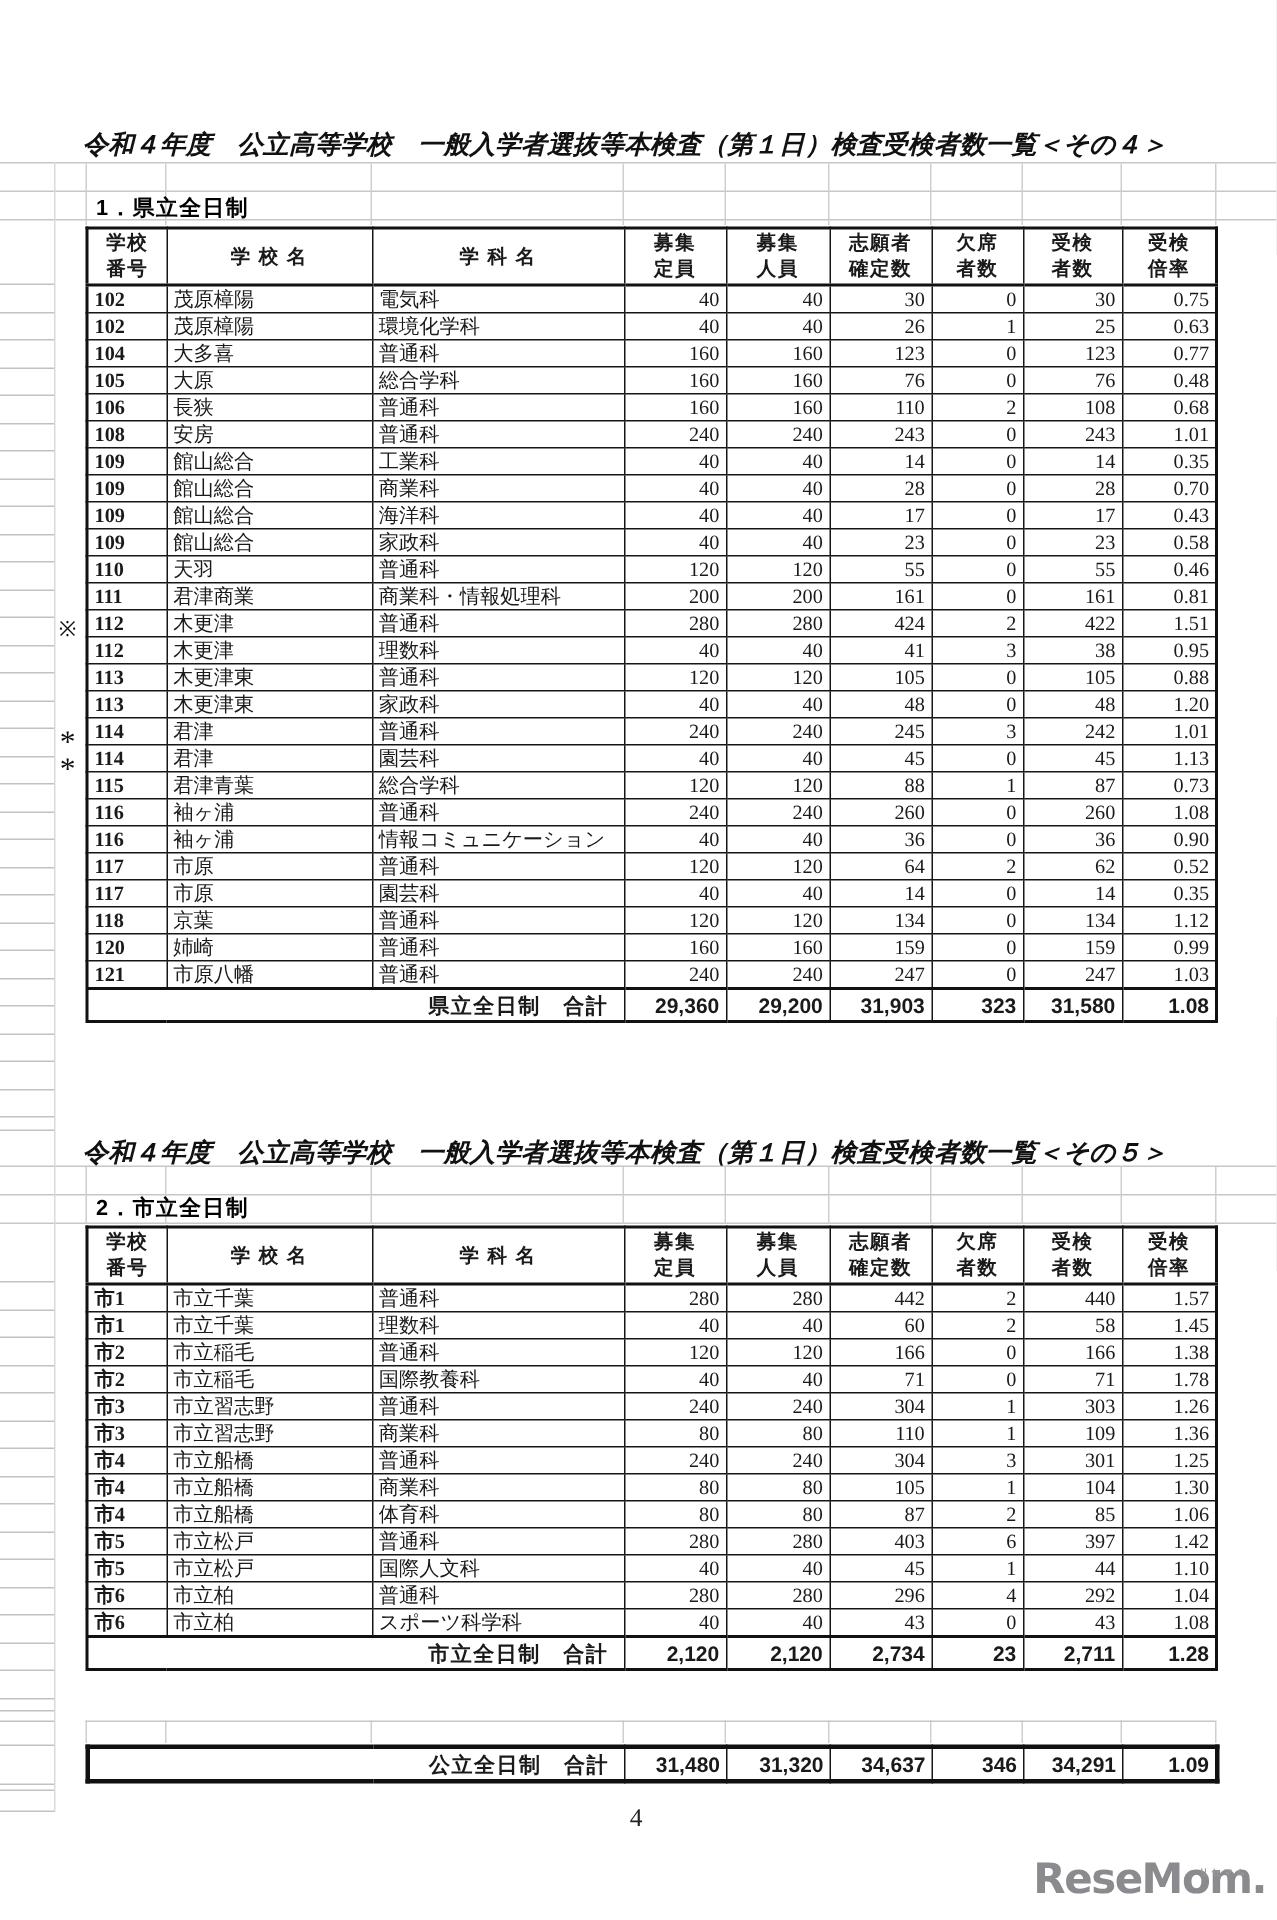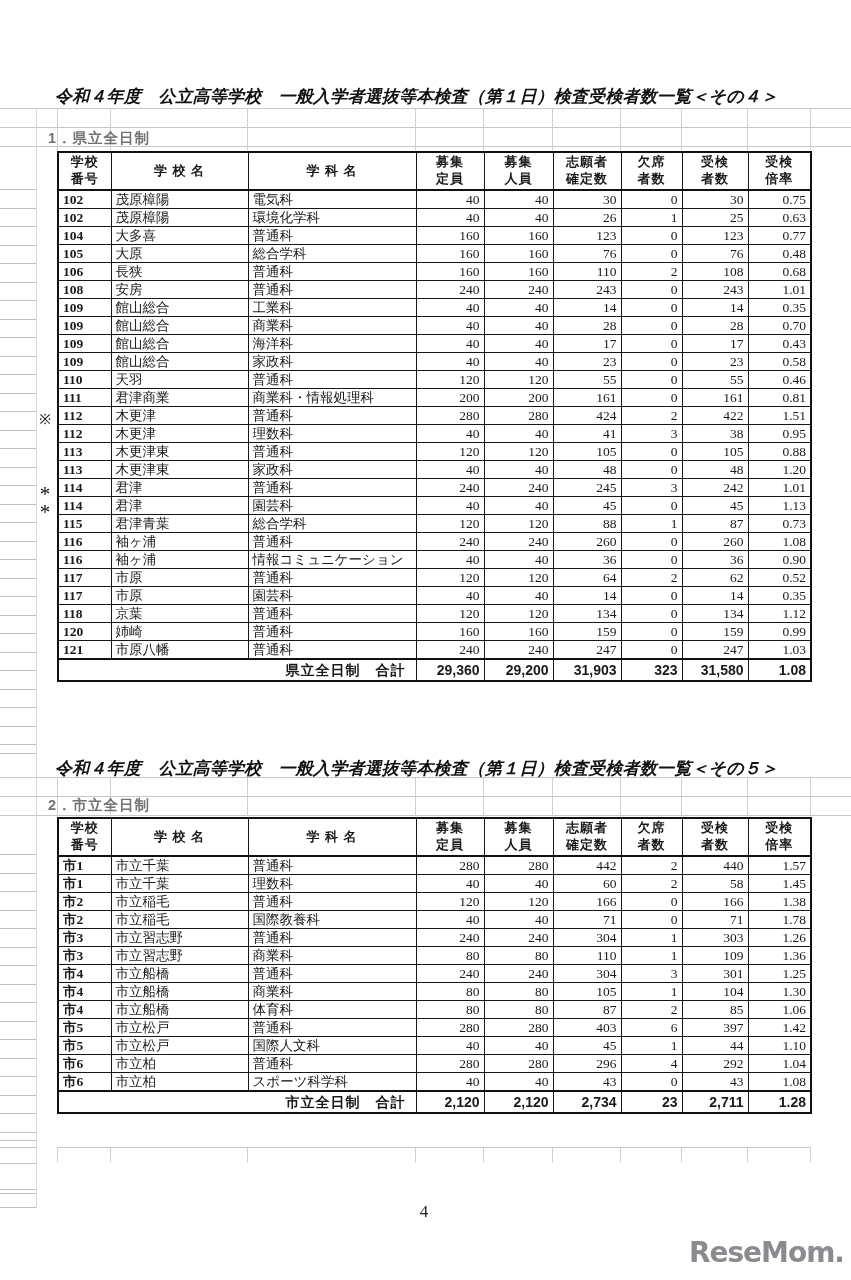--- a/index.html
+++ b/index.html
@@ -14,21 +14,21 @@
   .gl-margin{position:absolute;left:0;width:36px;height:1px;background:#c2c2c2;}
   .gl-mv{position:absolute;left:36px;width:1px;background:#dadada;}
 
   .doc-title{
     position:absolute;left:55px;width:760px;white-space:nowrap;
     font-size:17px;font-weight:bold;letter-spacing:0.2px;color:#111;font-style:italic;
   }
   .t1{top:85px;}
   .t2{top:757px;}
   .section-label{
-    position:absolute;left:48px;font-size:14.5px;font-weight:bold;color:#737373;
+    position:absolute;left:64px;font-size:14.5px;font-weight:bold;color:#000000;
     letter-spacing:1px;white-space:nowrap;
   }
   .s1{top:129px;}
   .s2{top:796px;}
 
   table.sheet{
     position:absolute;left:57px;border-collapse:collapse;table-layout:fixed;
     border:2.5px solid #111;
   }
   #table1{top:151px;}
@@ -695,20 +695,44 @@
           <td class="c-num">2,120</td>
           <td class="c-num">2,120</td>
           <td class="c-num">2,734</td>
           <td class="c-num">23</td>
           <td class="c-num">2,711</td>
           <td class="c-ratio">1.28</td>
         </tr>
       </tbody>
     </table>
 
+  <table class="sheet" id="grand">
+      <colgroup>
+        <col style="width: 53px;">
+        <col style="width: 137px;">
+        <col style="width: 168px;">
+        <col style="width: 68px;">
+        <col style="width: 69px;">
+        <col style="width: 68px;">
+        <col style="width: 61px;">
+        <col style="width: 66px;">
+        <col style="width: 63px;">
+      </colgroup>
+      <tbody>
+        <tr class="total-row">
+          <td colspan="3" class="t-label">公立全日制　合計</td>
+          <td class="c-num">31,480</td>
+          <td class="c-num">31,320</td>
+          <td class="c-num">34,637</td>
+          <td class="c-num">346</td>
+          <td class="c-num">34,291</td>
+          <td class="c-ratio">1.09</td>
+        </tr>
+      </tbody>
+    </table>
 
   <div id="marks">
       <div class="row-mark mark-kome" style="left: 34px; top: 408.5px;">※</div>
       <div class="row-mark mark-star" style="left: 34px; top: 481.5px;">*</div>
       <div class="row-mark mark-star" style="left: 34px; top: 499.5px;">*</div>
     </div>
 
   <div class="page-number">4</div>
 
   <div class="logo">

